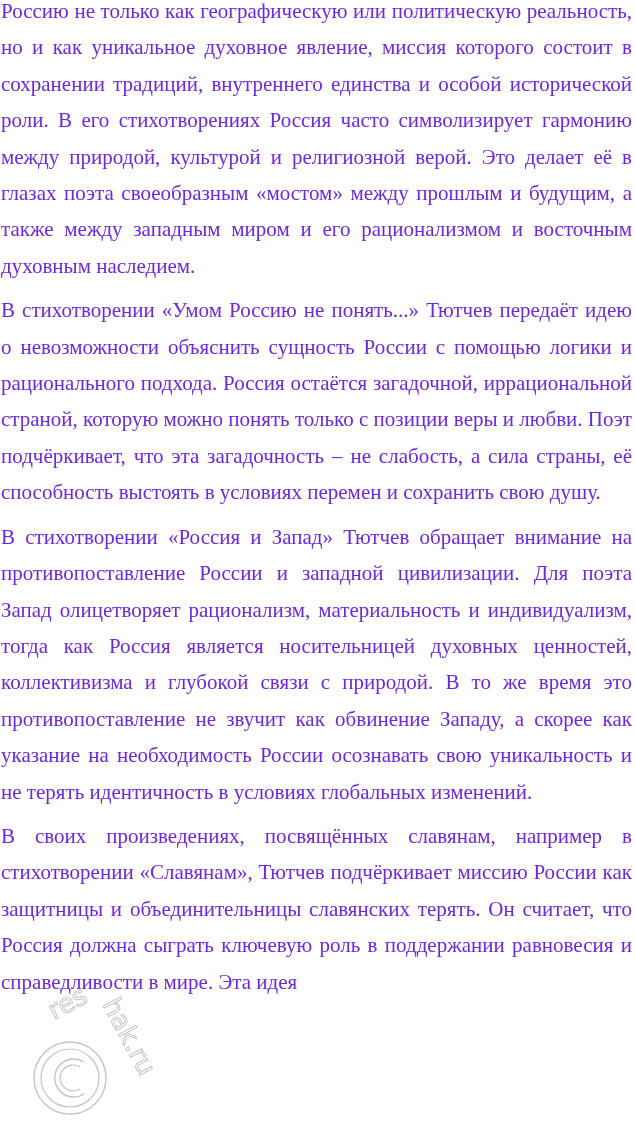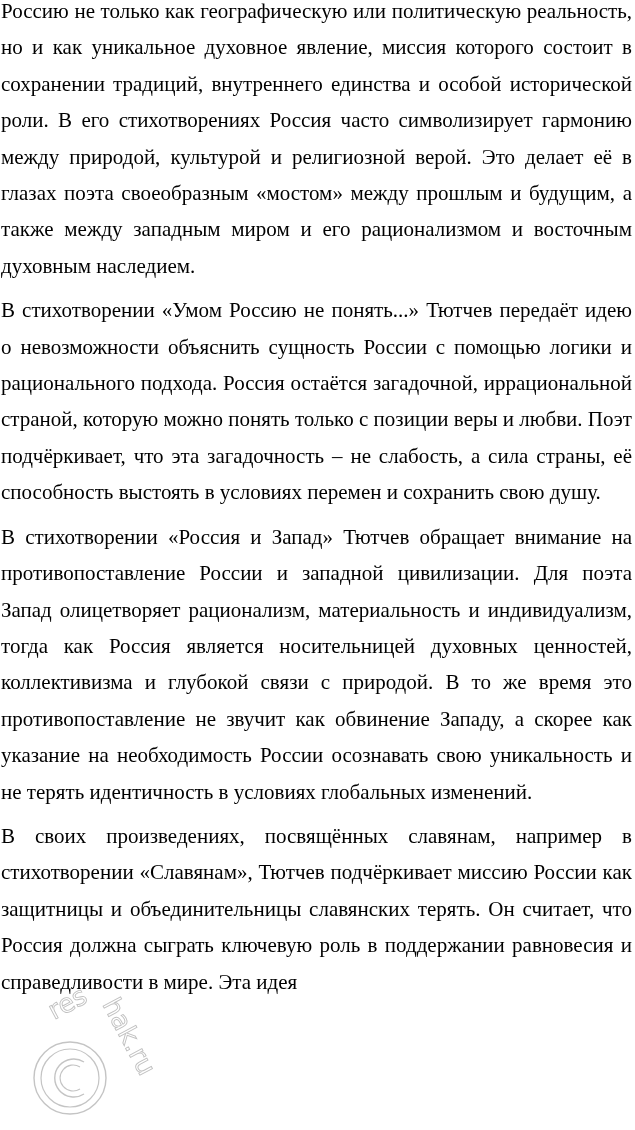--- a/index.html
+++ b/index.html
@@ -15,21 +15,21 @@
     }
     .page {
       position: absolute;
       left: 0;
       top: 0;
       width: 635px;
       padding: 0 3px 0 1px;
       box-sizing: border-box;
       font-family: "Liberation Serif", serif;
       font-size: 21px;
-      color: #000000;
+      color: #6d28d9;
       line-height: 36.4px;
       text-align: justify;
     }
     .para {
       margin: 0 0 8px 0;
       text-align: justify;
       text-align-last: left;
     }
     .para.first {
       margin-top: -7px;

